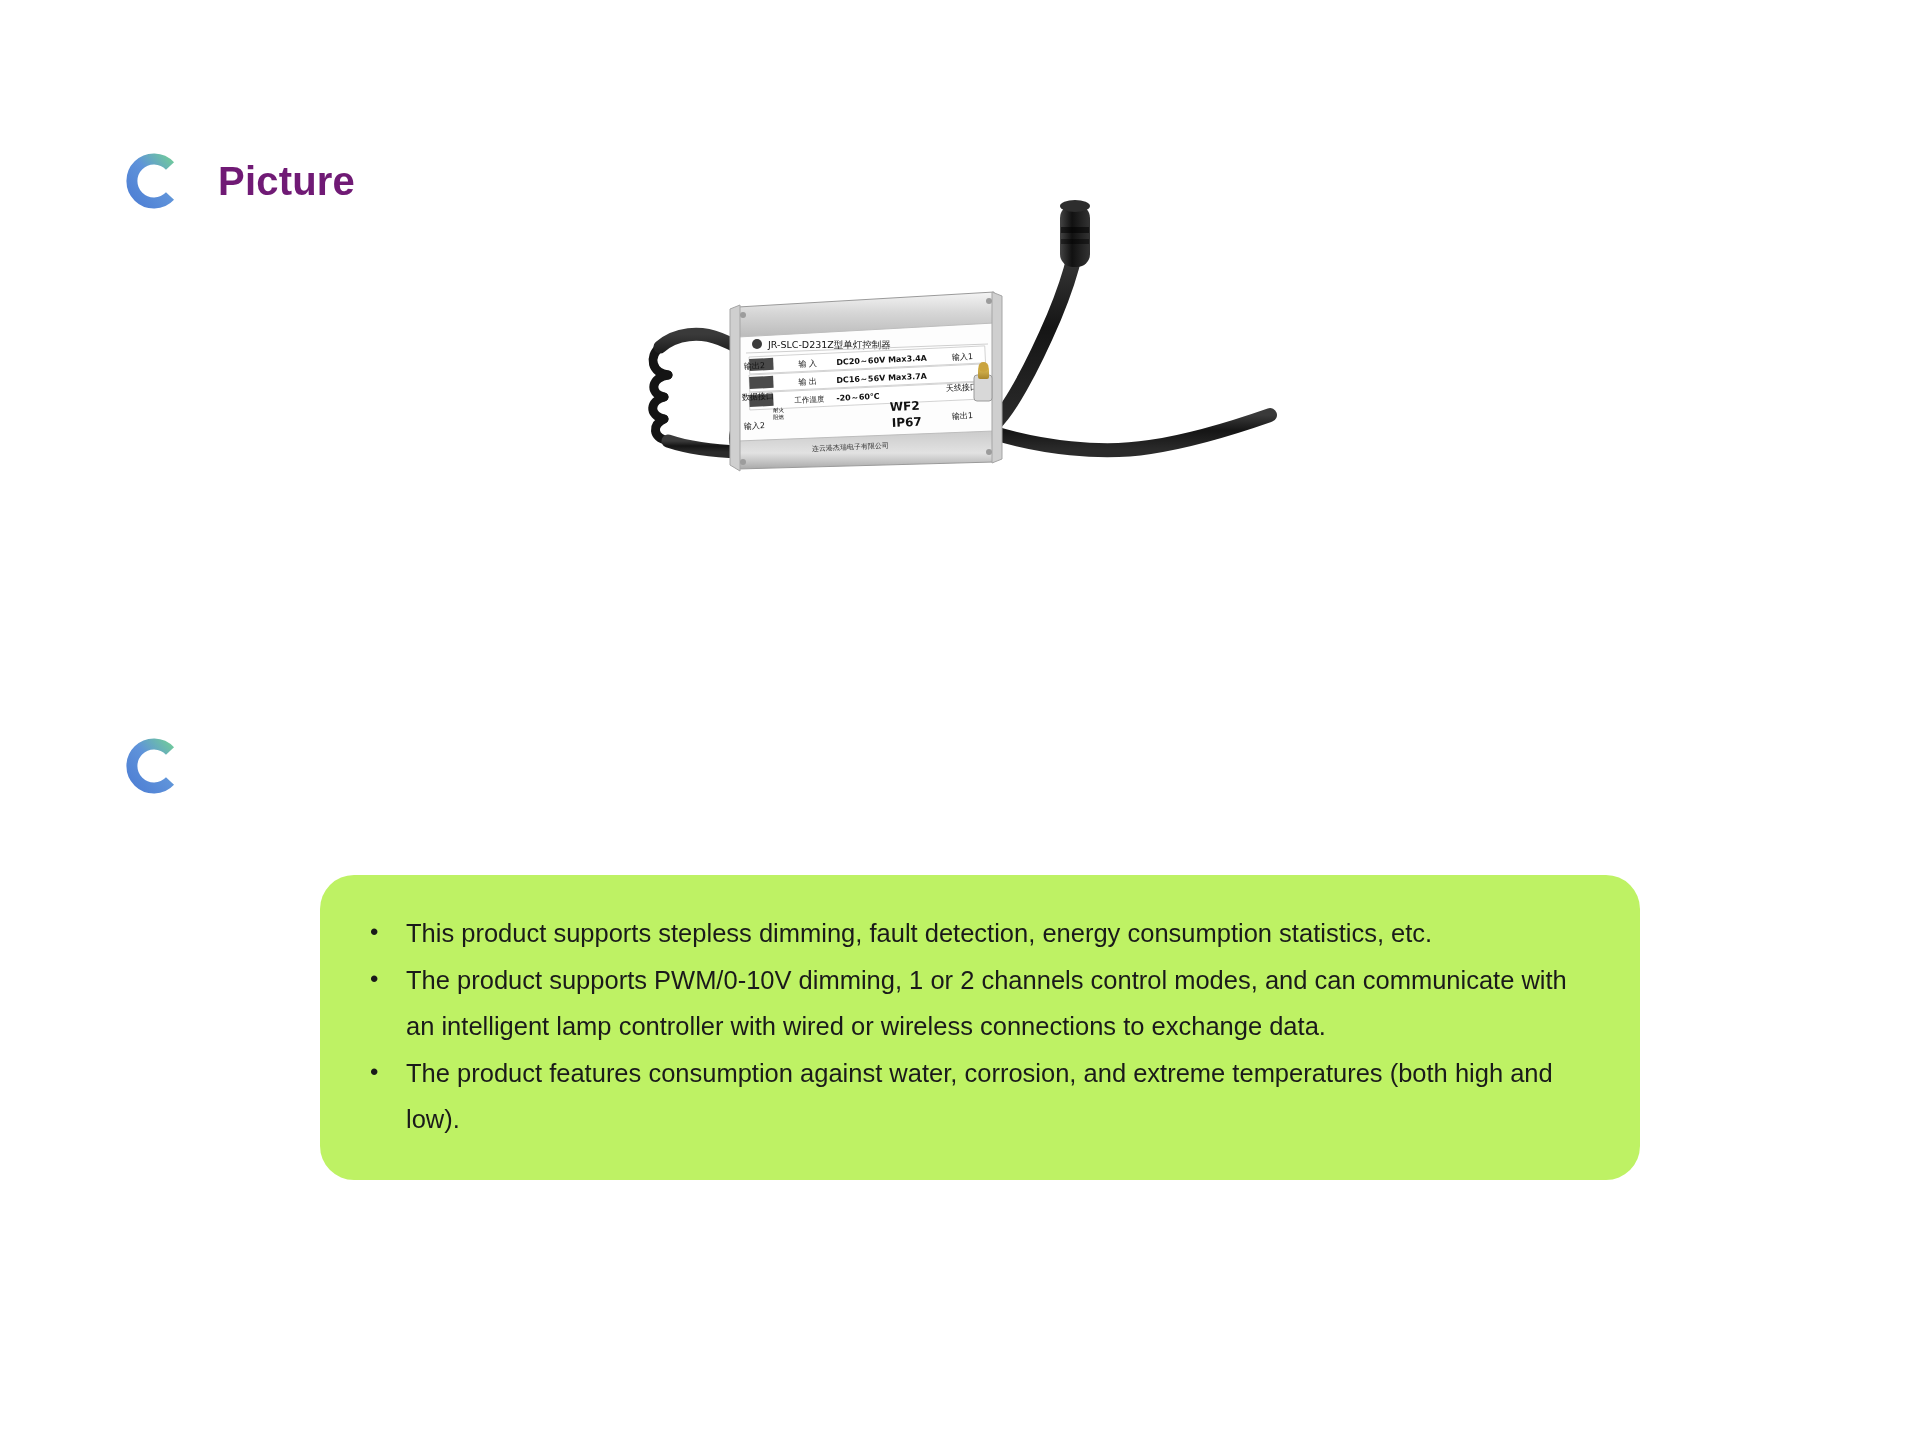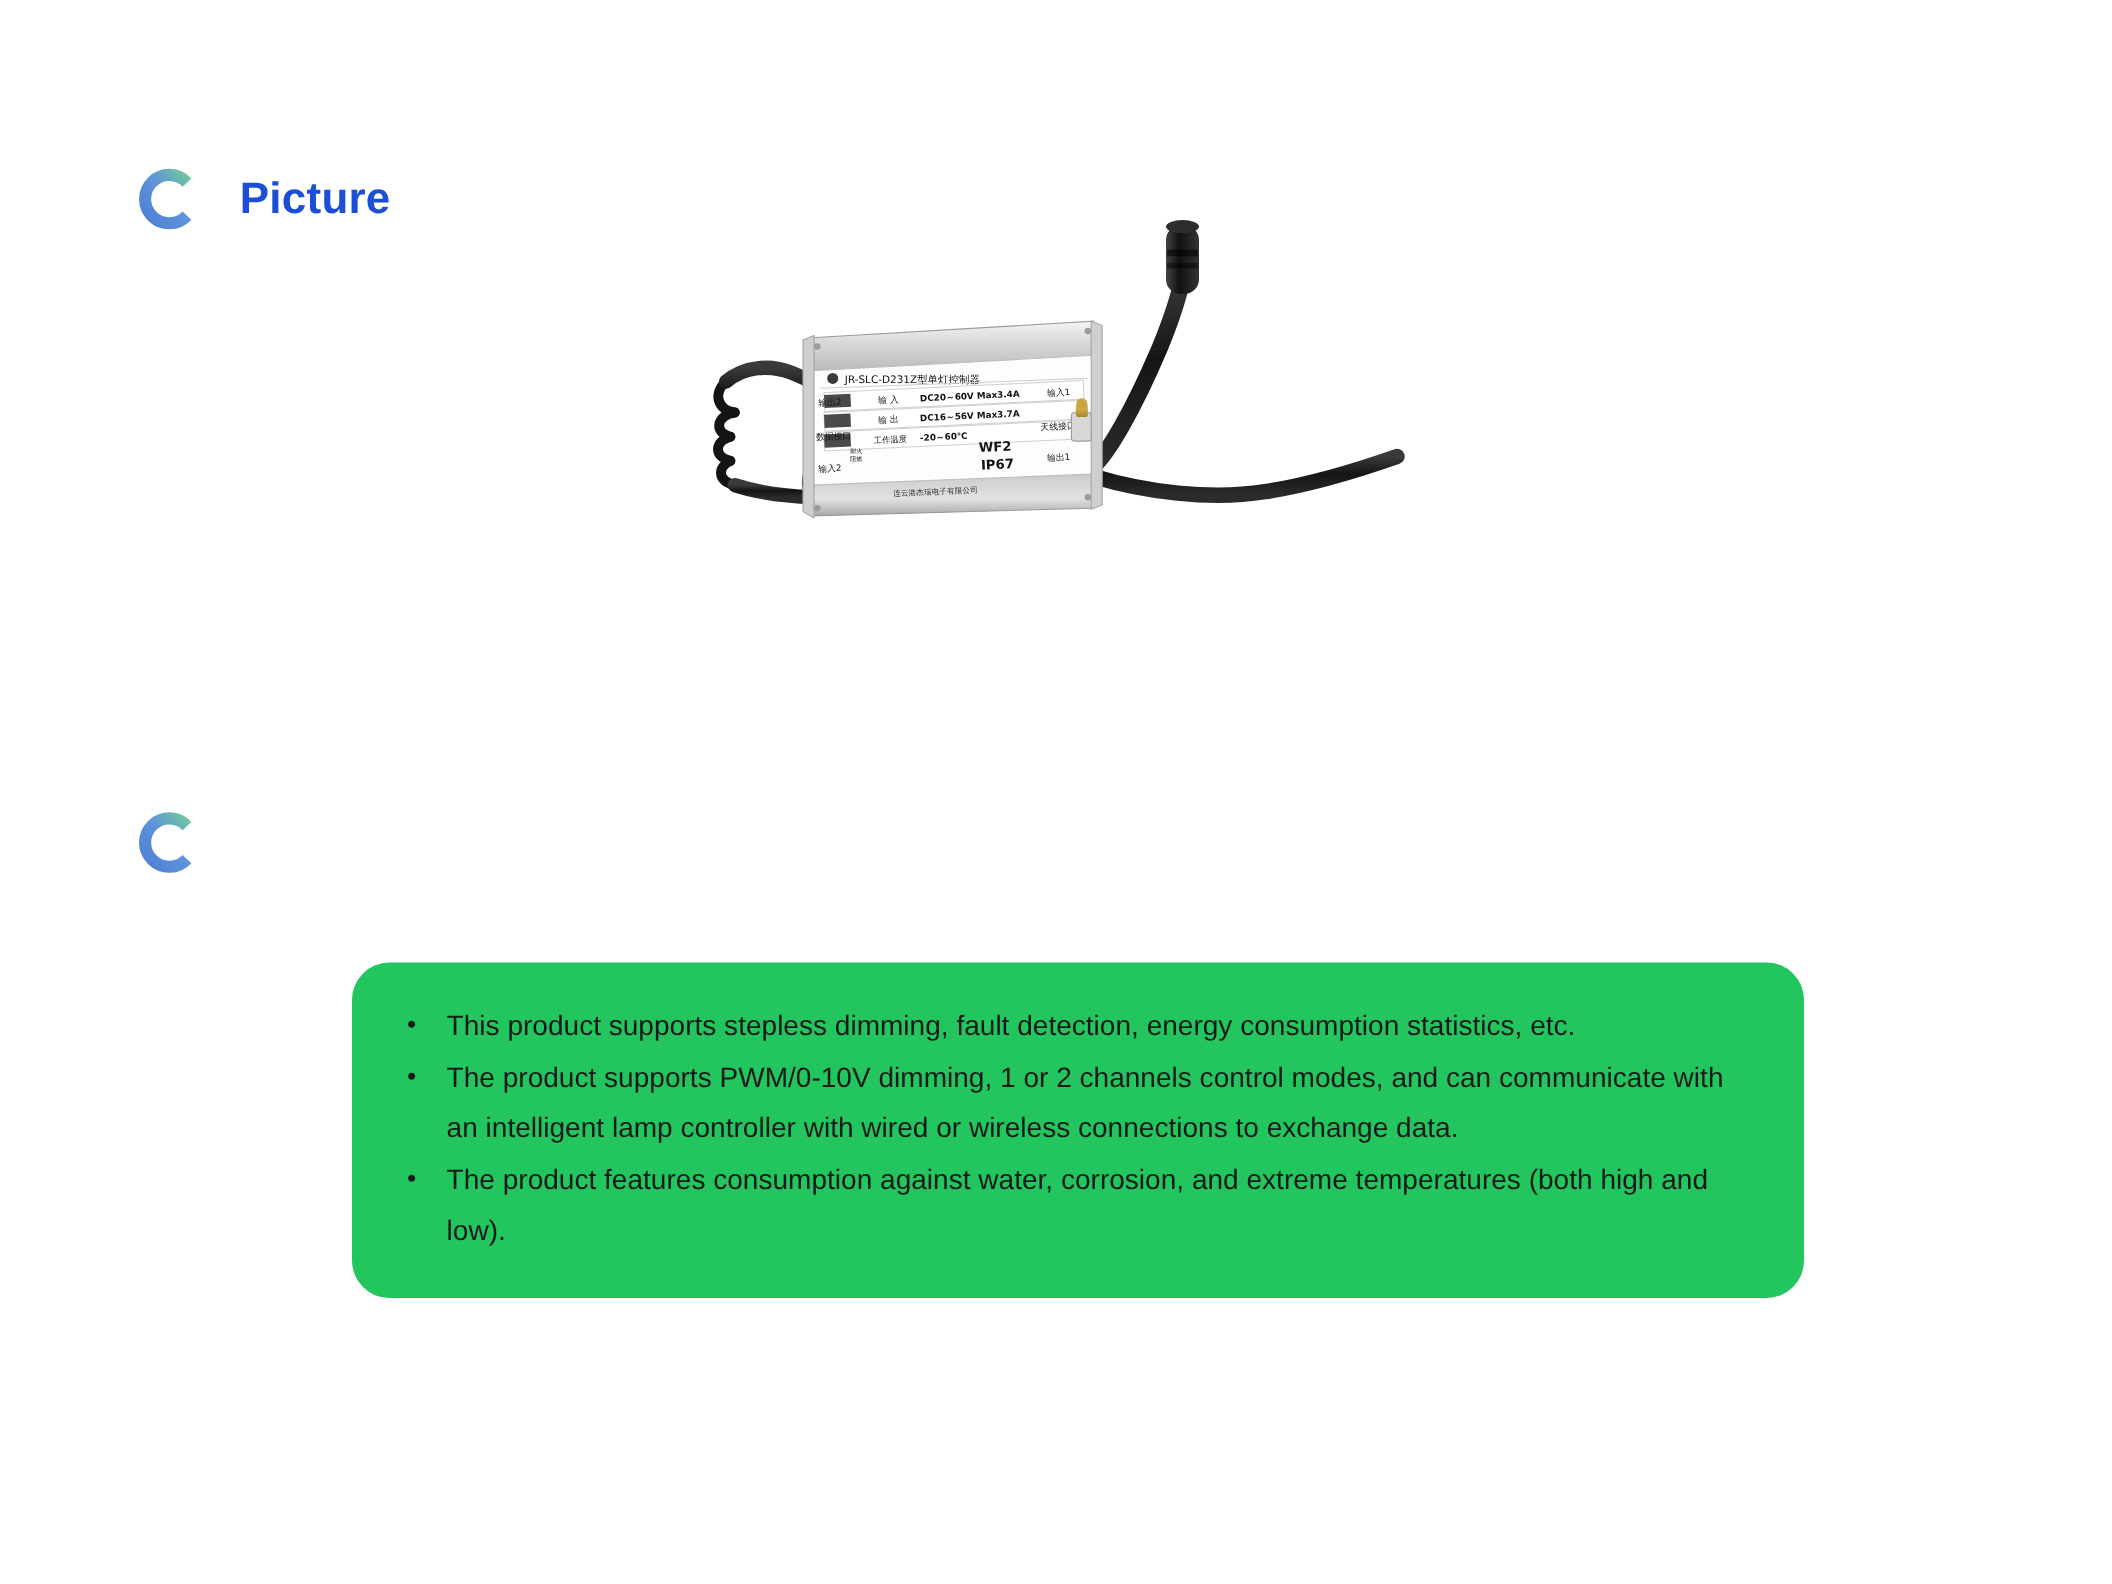--- a/index.html
+++ b/index.html
@@ -29,21 +29,21 @@
     height: 62px;
     position: relative;
     margin-right: 38px;
     flex: 0 0 auto;
   }
   .c-mark svg { display: block; }
 
   .section-title {
     font-size: 40px;
     font-weight: bold;
-    color: #1d4ed8;
+    color: #701a75;
     letter-spacing: 0.2px;
     white-space: nowrap;
     line-height: 1;
   }
 
   
   #product-figure {
     position: absolute;
     left: 590px;
     top: 197px;
@@ -52,21 +52,21 @@
   }
   #product-figure svg { display: block; }
 
   
   #features-card {
     position: absolute;
     left: 320px;
     top: 875px;
     width: 1320px;
     box-sizing: border-box;
-    background: #22c55e;
+    background: #bef264;
     border-radius: 34px;
     padding: 36px 40px 36px 20px;
   }
   ul.feature-list {
     list-style: none;
     margin: 0;
     padding: 0;
   }
   ul.feature-list li {
     position: relative;

